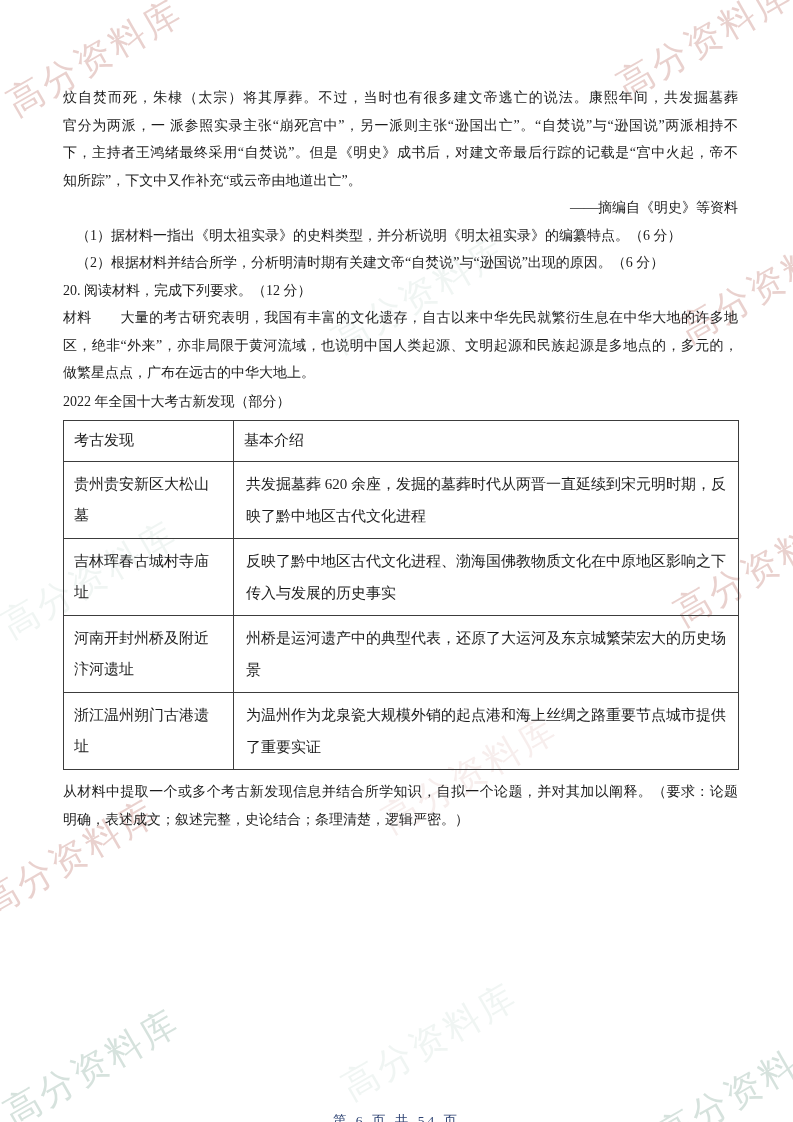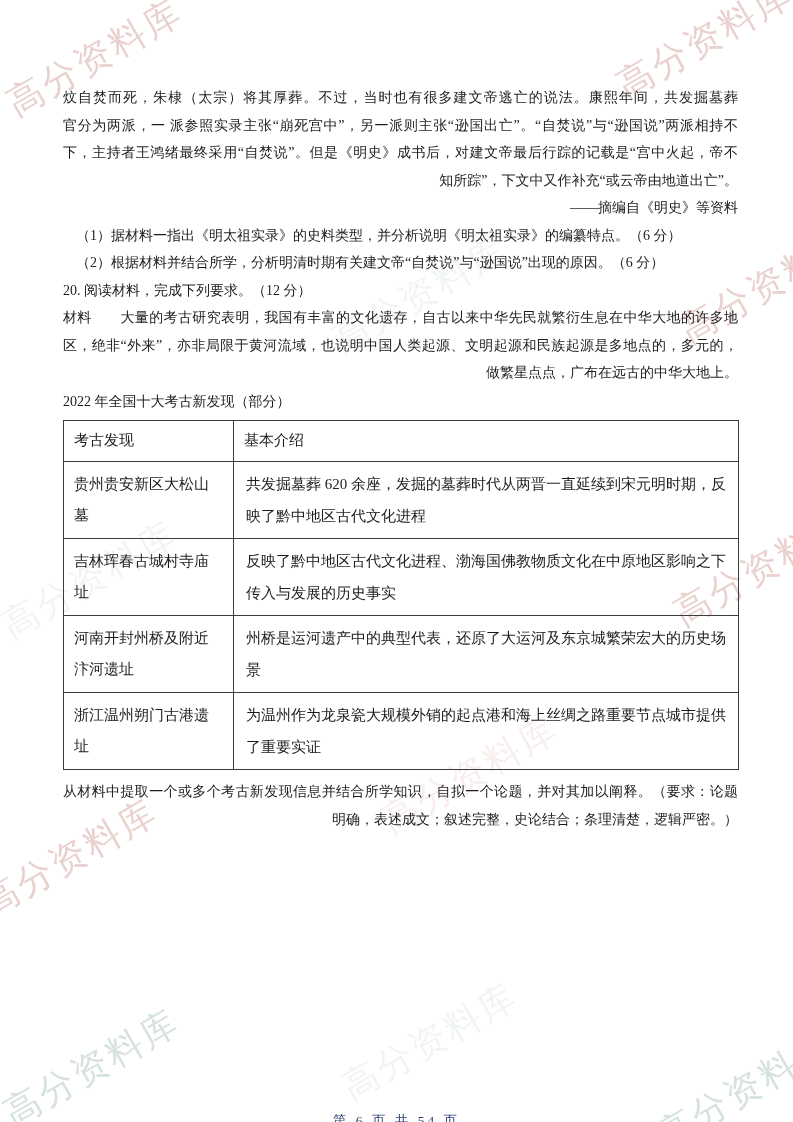--- a/index.html
+++ b/index.html
@@ -50,21 +50,21 @@
     z-index: 1;
   }
   .tline {
     width: 100%;
     word-break: break-all;
   }
   .jfull {               
     text-align: justify;
     text-align-last: justify;
   }
-  .jlast { text-align: right; }     
+  .jlast { text-align: left; }     
   .src   { text-align: right; }
   .qline { padding-left: 13px; }
   .q20   { padding-left: 0; }
   .tbl-title { margin-top: 1px; }
   
   table.arch {
     border-collapse: collapse;
     width: 675px;
     margin-top: 5px;
     table-layout: fixed;

